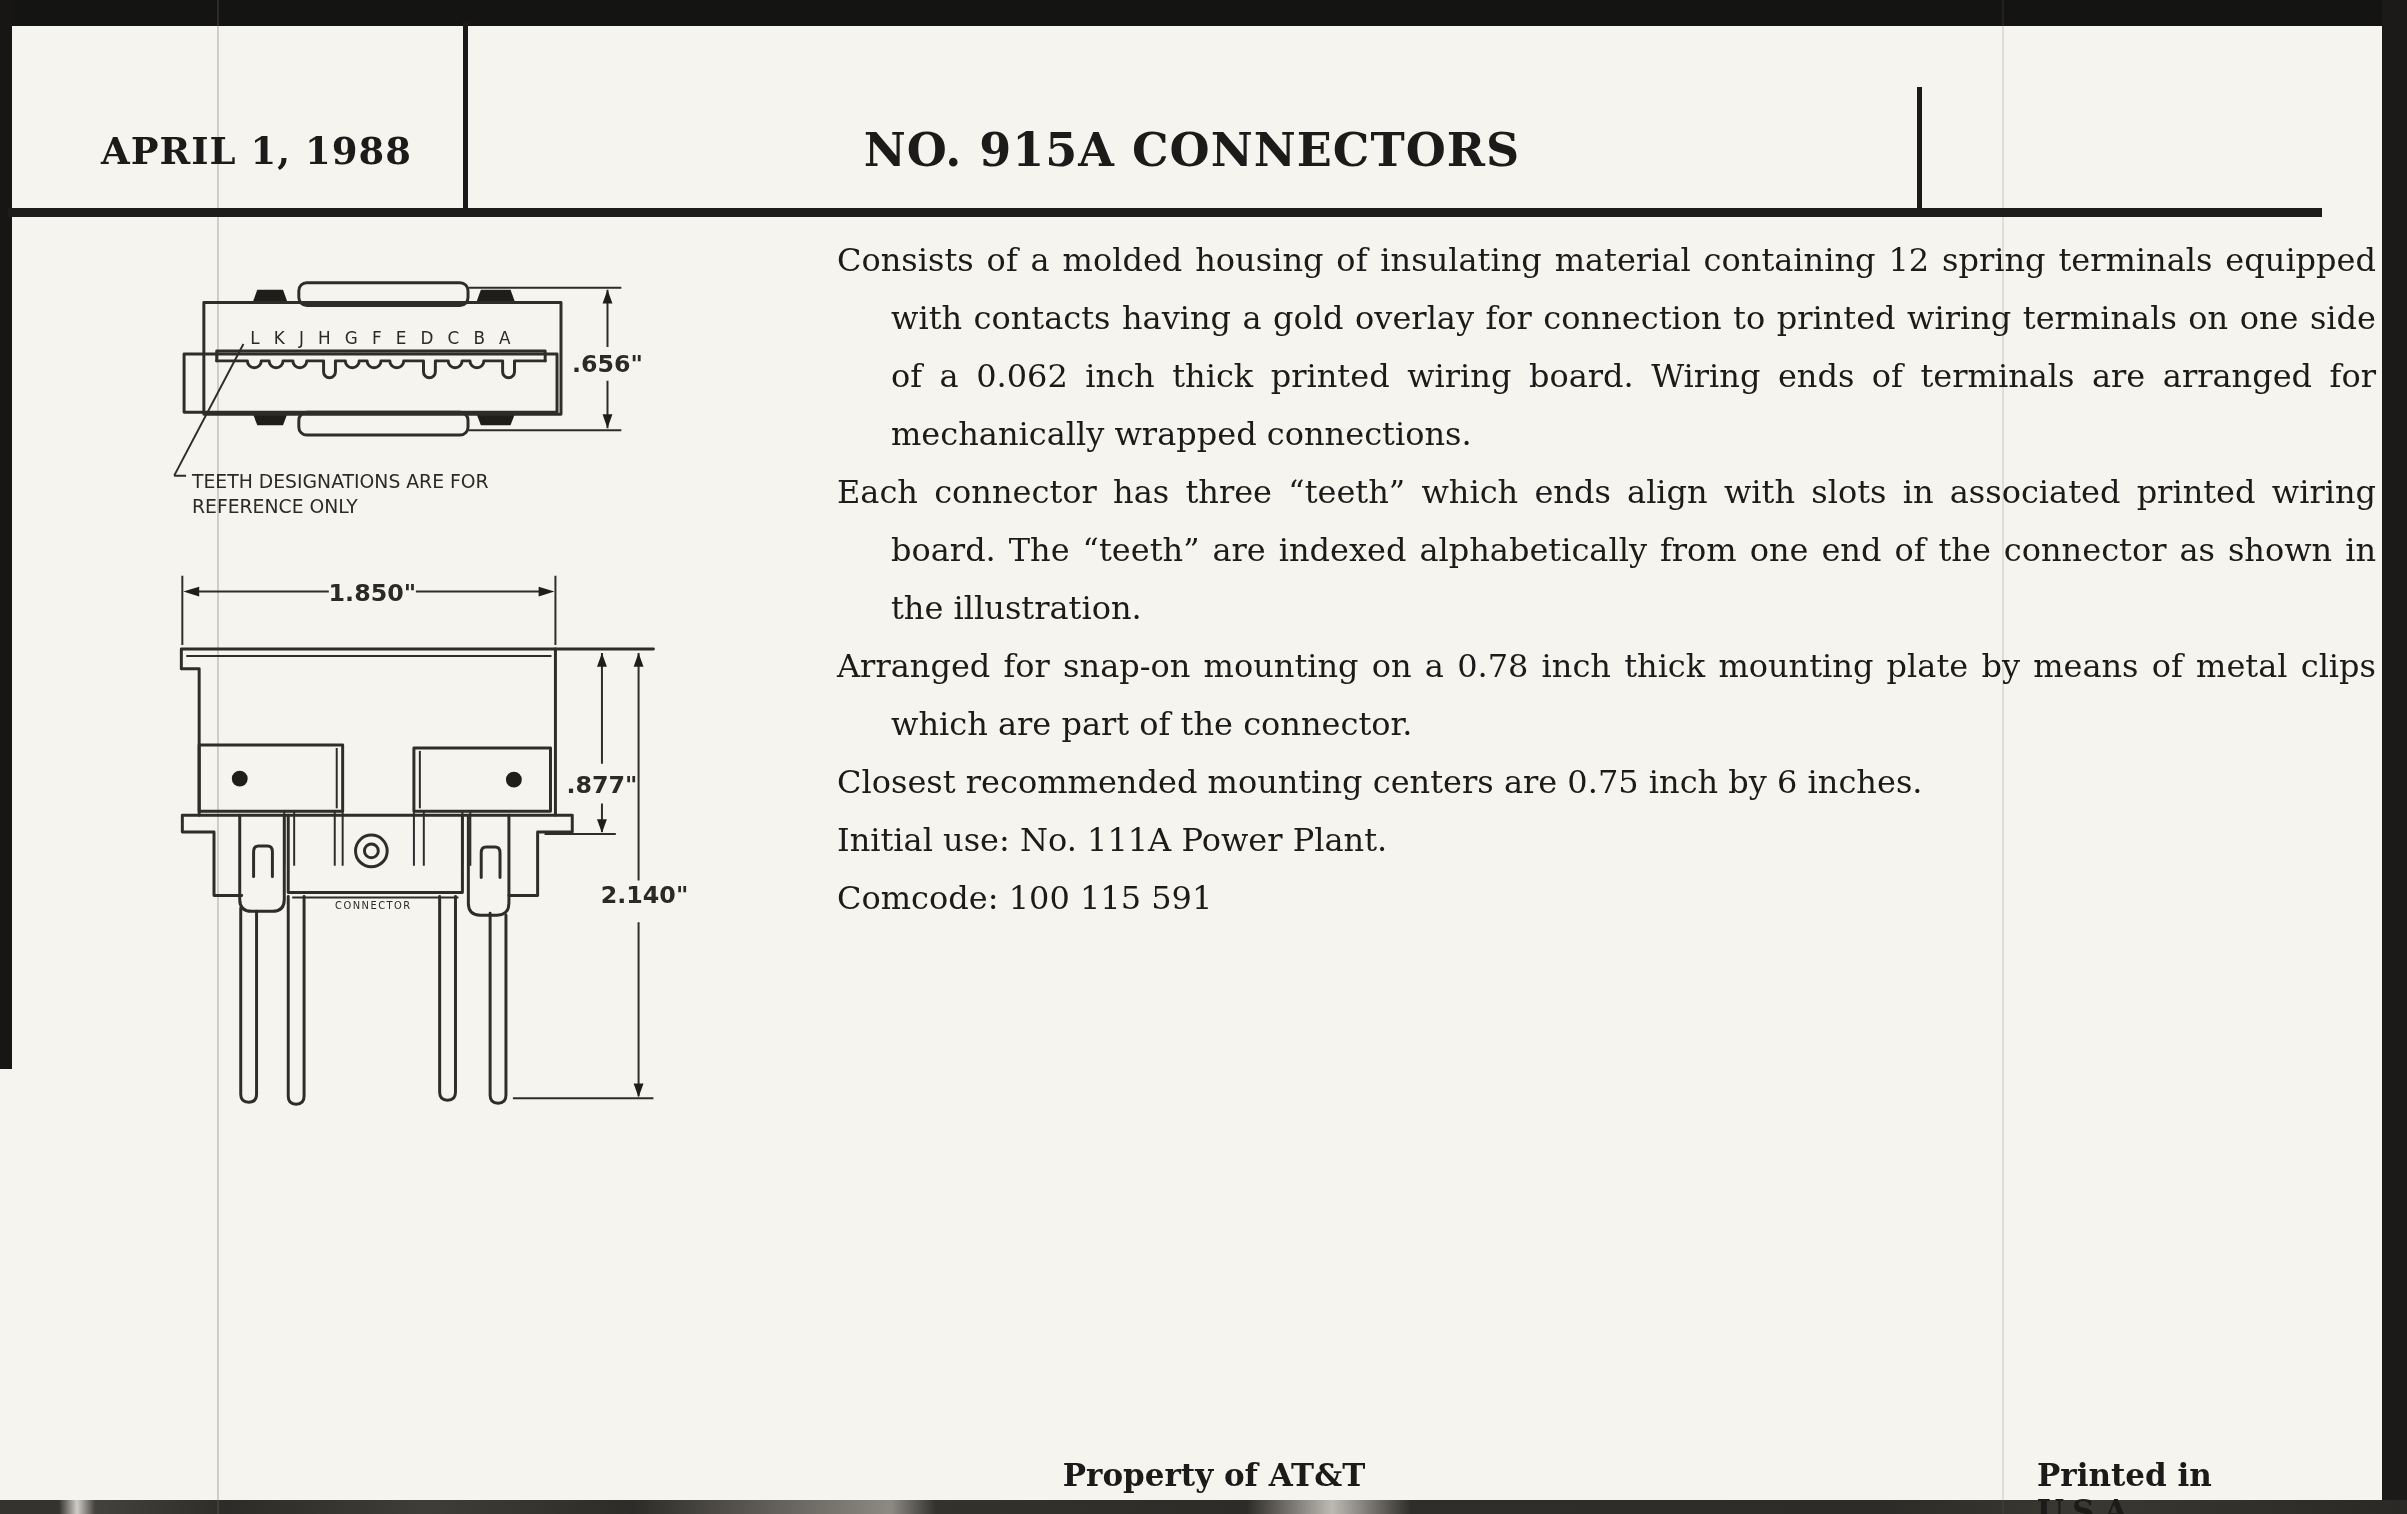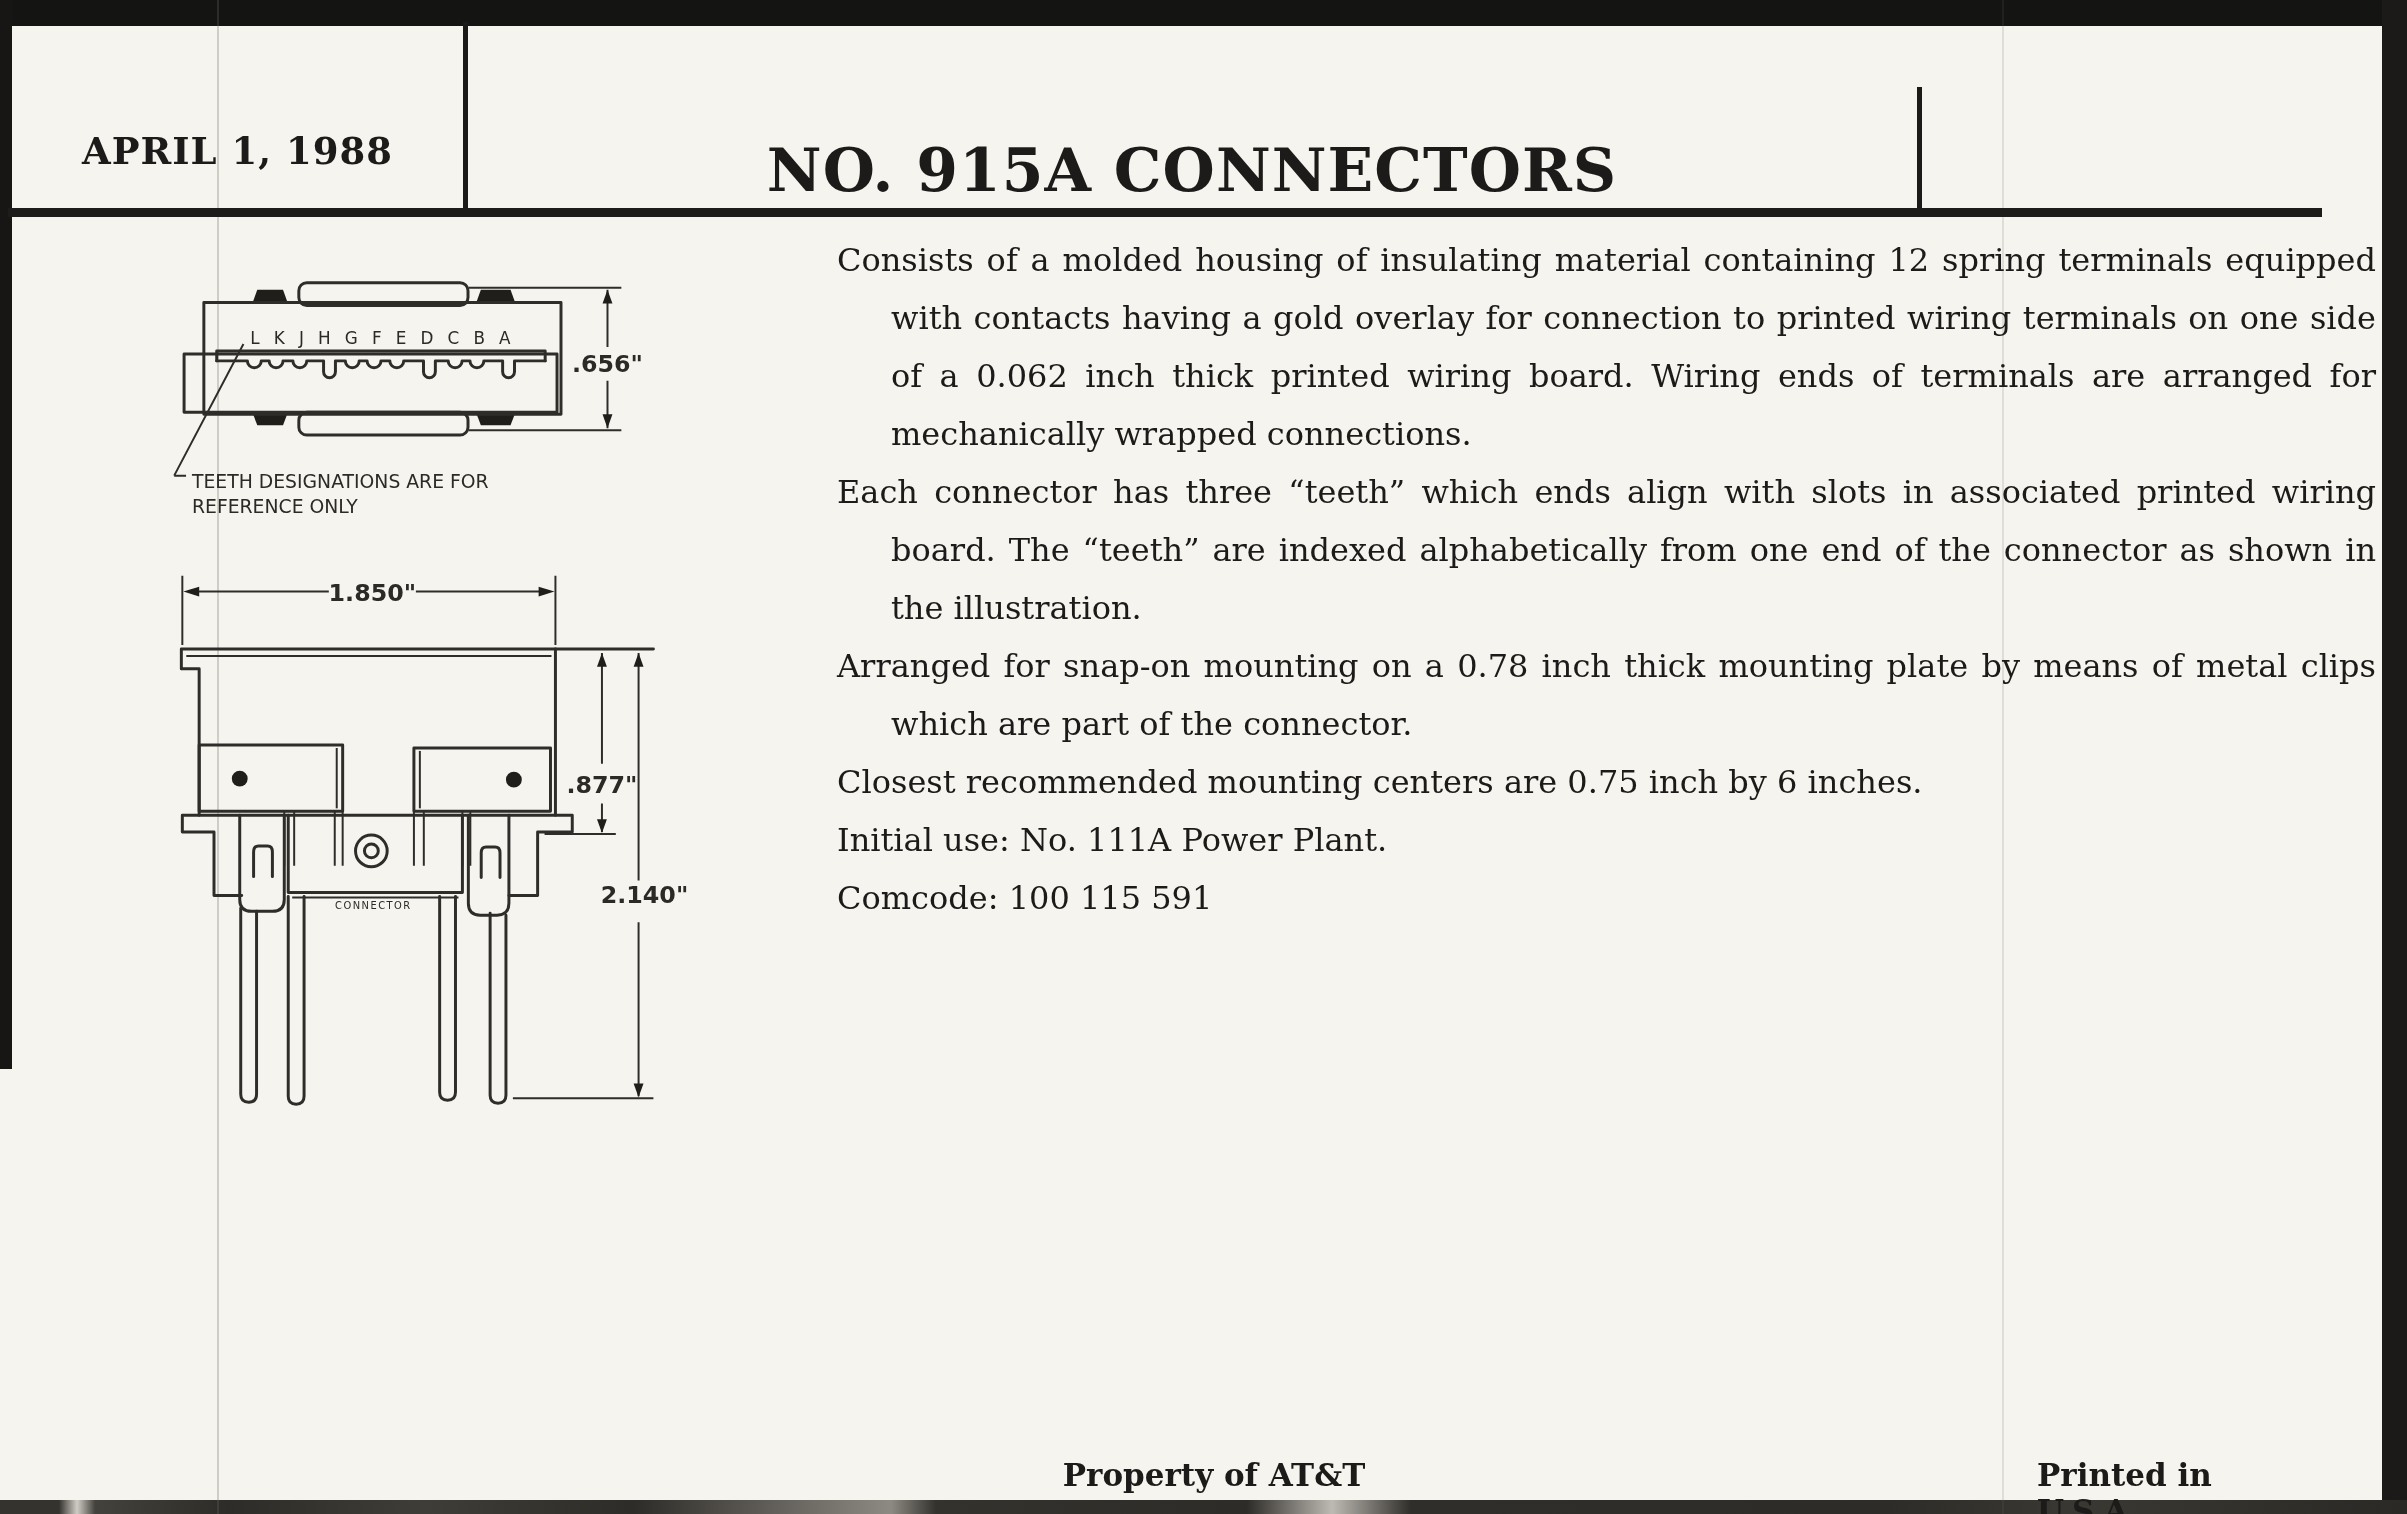--- a/index.html
+++ b/index.html
@@ -18,24 +18,24 @@
       #2e2c28 228px,#3f3d37 426px,#2e2c28 634px,#8d8a83 891px,#34322d 936px,
       #2e2c28 1247px,#bdbab3 1332px,#302e2a 1411px,#2e2c28 1886px,#3a3832 2079px,#2a2925 2408px);}
   .fold{position:absolute;top:0;width:2px;height:1515px;}
   .fold-a{left:217px;background:rgba(110,105,95,.28);}
   .fold-b{left:2002px;background:rgba(110,105,95,.16);}
   
   .divider{position:absolute;width:5px;background:#1b1a18;}
   .d-left{left:463px;top:22px;height:195px;}
   .d-right{left:1917px;top:87px;height:130px;}
   .rule{position:absolute;left:8px;top:208px;width:2314px;height:9px;background:#1d1c1a;}
-  .h-date{position:absolute;left:12px;top:129px;width:451px;text-align:center;
-    font-size:37px;font-weight:bold;letter-spacing:1px;}
-  .h-title{position:absolute;left:468px;top:135px;width:1448px;text-align:center;
-    font-size:60px;font-weight:bold;letter-spacing:1px;}
+  .h-date{position:absolute;left:0;top:129px;width:451px;text-align:center;
+    font-size:37px;font-weight:bold;letter-spacing:1px;padding-left:31px;}
+  .h-title{position:absolute;left:468px;top:123px;width:1448px;text-align:center;
+    font-size:46px;font-weight:bold;letter-spacing:1px;}
   .h-class{position:absolute;left:1922px;top:131px;width:458px;text-align:center;
     font-size:35px;font-weight:bold;}
   
   .bodytext{position:absolute;left:837px;top:231px;width:1539px;
     font-size:32px;line-height:58px;text-align:justify;}
   .bodytext p{margin:0;padding-left:54px;text-indent:-54px;}
   .bodytext p.short{text-align:left;}
   
   .svgbox{position:absolute;}
   .dg{stroke:#2f2d2a;stroke-width:3;fill:none;stroke-linejoin:round;stroke-linecap:round;}

